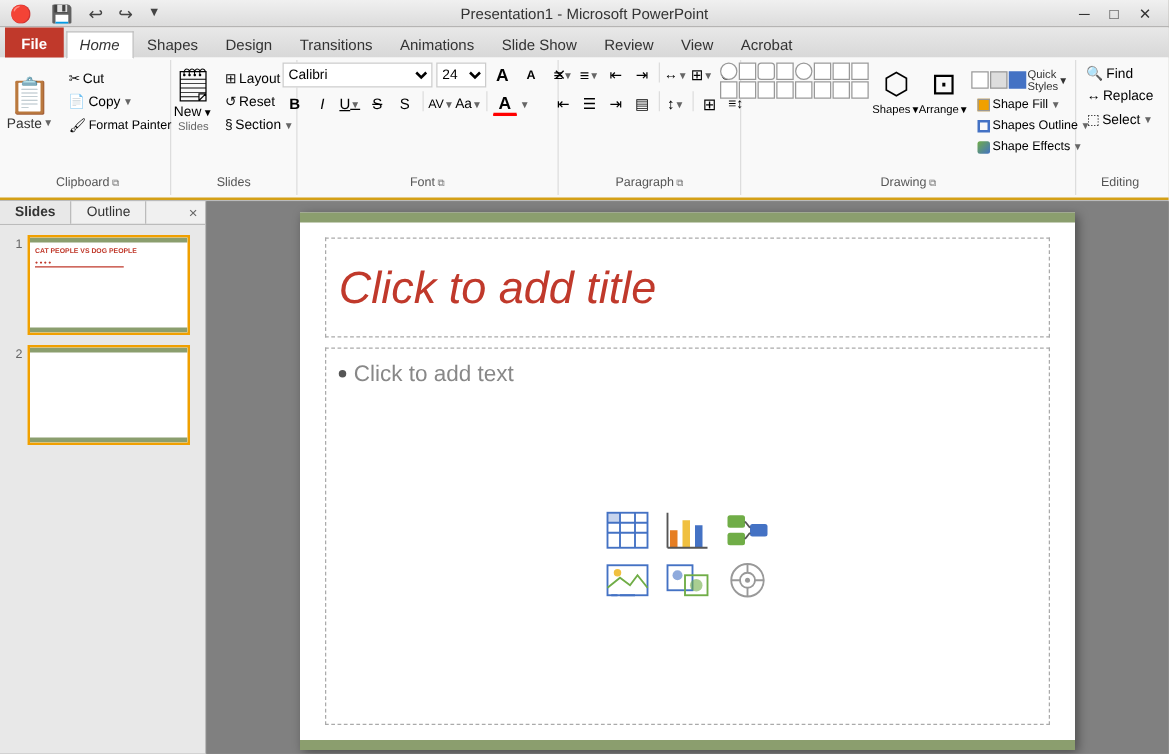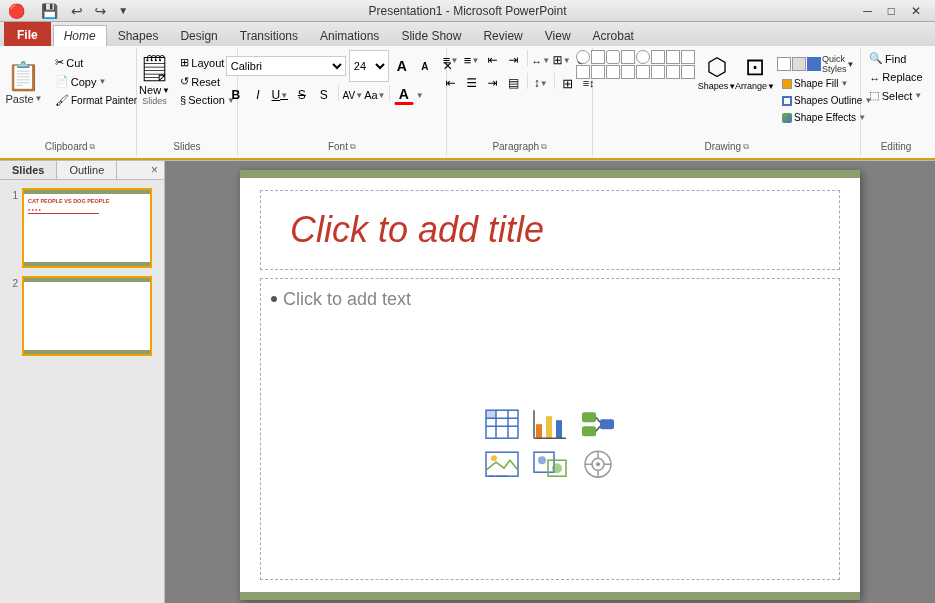--- a/index.html
+++ b/index.html
@@ -119,21 +119,21 @@
     .font-select {
       width: 120px;
       height: 20px;
       font-size: 11px;
       border: 1px solid #ccc;
       background: white;
     }
 
     .font-size-select {
       width: 40px;
-      height: 32px;
+      height: 20px;
       font-size: 11px;
       border: 1px solid #ccc;
       background: white;
     }
 
     .fmt-btn {
       width: 20px;
       height: 20px;
       display: flex;
       align-items: center;
@@ -273,21 +273,20 @@
       border: 1px dashed #aaa;
       display: flex;
       align-items: center;
       padding: 10px;
     }
 
     .title-text-click {
       font-size: 36px;
       color: #c0392b;
       font-style: italic;
-      margin-left: 19px;
     }
 
     .content-placeholder {
       position: absolute;
       top: 108px;
       left: 20px;
       right: 20px;
       bottom: 20px;
       border: 1px dashed #aaa;
       padding: 10px;

